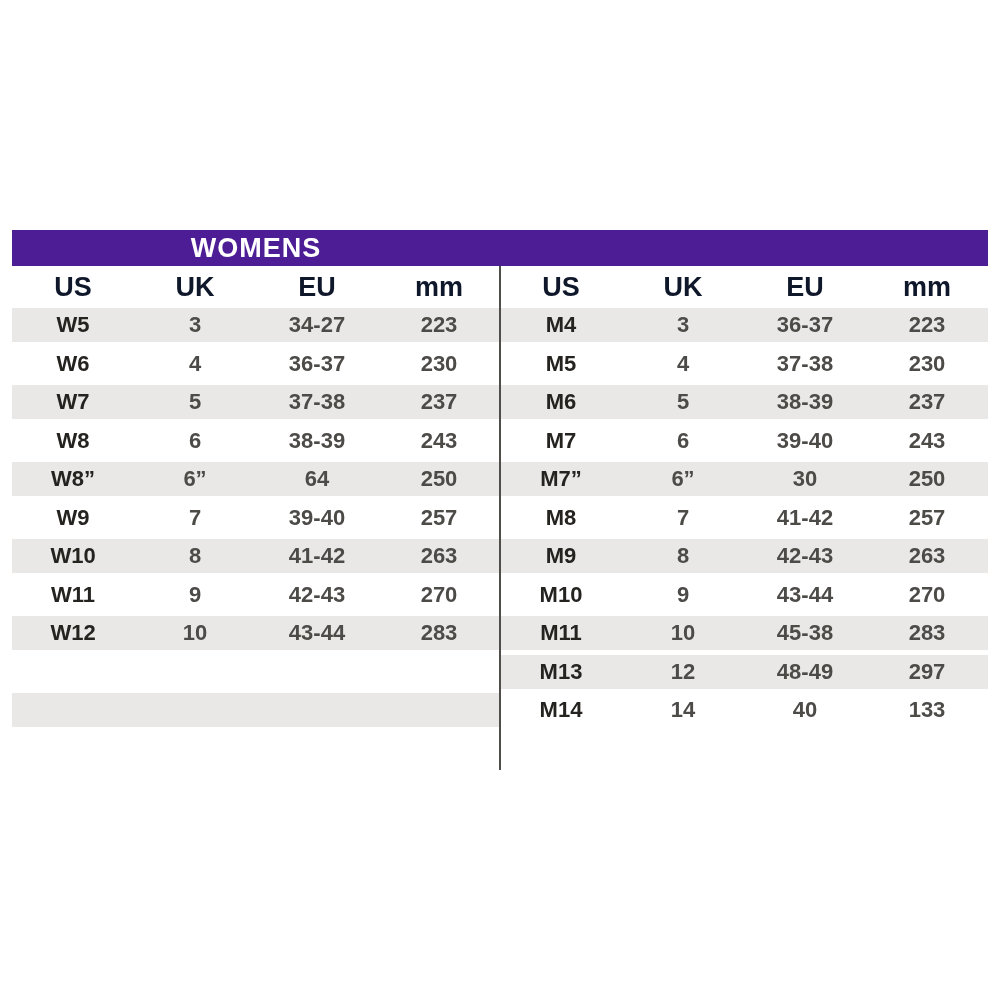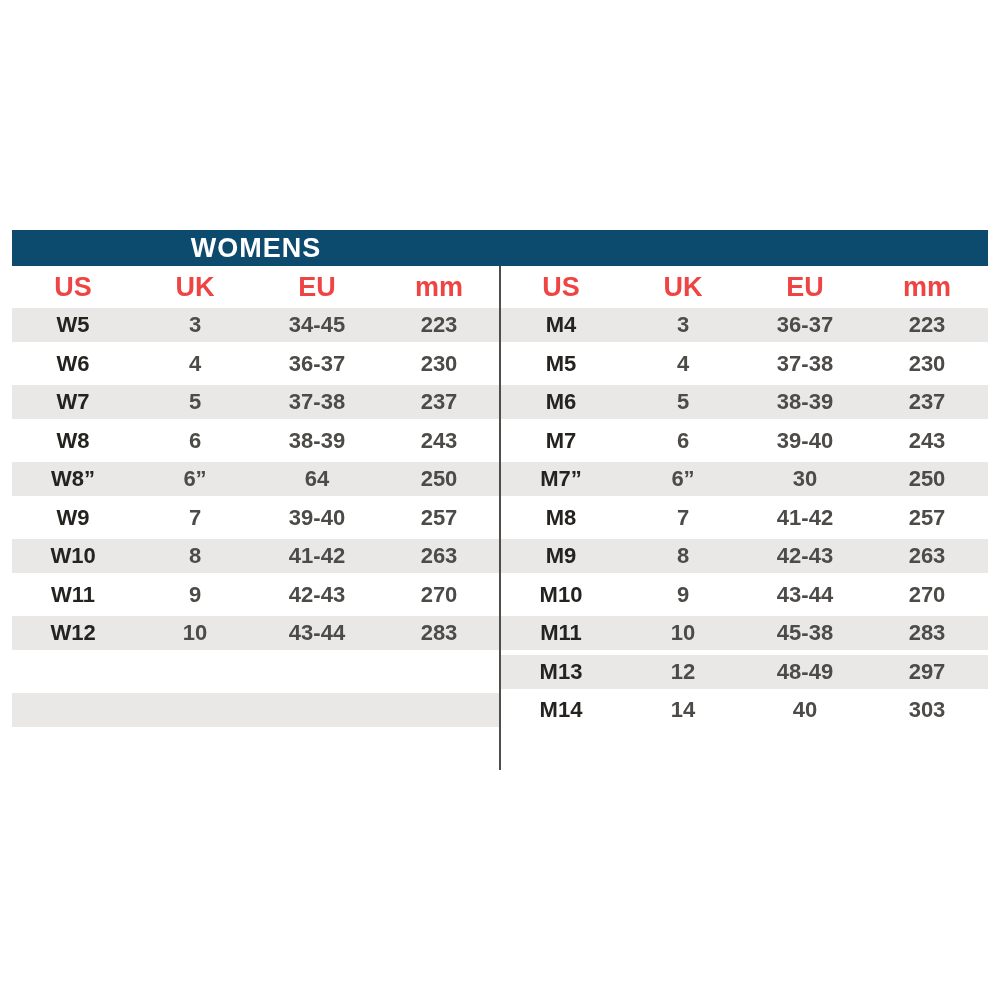--- a/index.html
+++ b/index.html
@@ -12,21 +12,21 @@
   }
   .size-chart {
     position: absolute;
     left: 12px;
     top: 230px;
     width: 976px;
   }
   .title-bar {
     display: flex;
     height: 36px;
-    background: #0c4a6e;
+    background: #4c1d95;
   }
   .title-cell {
     width: 50%;
     display: flex;
     align-items: center;
     justify-content: center;
     color: #ffffff;
     font-weight: bold;
     font-size: 27px;
     letter-spacing: 1px;
@@ -47,21 +47,21 @@
     width: 50%;
   }
   .col-header-row {
     height: 42px;
     display: flex;
     align-items: center;
   }
   .col-header {
     width: 25%;
     text-align: center;
-    color: #ef4444;
+    color: #0f172a;
     font-weight: bold;
     font-size: 27px;
   }
   .row {
     height: 34px;
     margin-bottom: 4.5px;
     display: flex;
     align-items: center;
   }
   .row.stripe {
@@ -94,21 +94,21 @@
       <div class="col-header-row">
         <div class="col-header">US</div>
         <div class="col-header">UK</div>
         <div class="col-header">EU</div>
         <div class="col-header">mm</div>
       </div>
       <div>
           <div class="row stripe">
             <div class="cell size-label">W5</div>
             <div class="cell">3</div>
-            <div class="cell">34-45</div>
+            <div class="cell">34-27</div>
             <div class="cell">223</div>
           </div>
           <div class="row">
             <div class="cell size-label">W6</div>
             <div class="cell">4</div>
             <div class="cell">36-37</div>
             <div class="cell">230</div>
           </div>
           <div class="row stripe">
             <div class="cell size-label">W7</div>
@@ -232,19 +232,19 @@
           <div class="row stripe">
             <div class="cell size-label">M13</div>
             <div class="cell">12</div>
             <div class="cell">48-49</div>
             <div class="cell">297</div>
           </div>
           <div class="row">
             <div class="cell size-label">M14</div>
             <div class="cell">14</div>
             <div class="cell">40</div>
-            <div class="cell">303</div>
+            <div class="cell">133</div>
           </div>
         </div>
     </div>
   </div>
 
 </div>
 
 </body></html>

